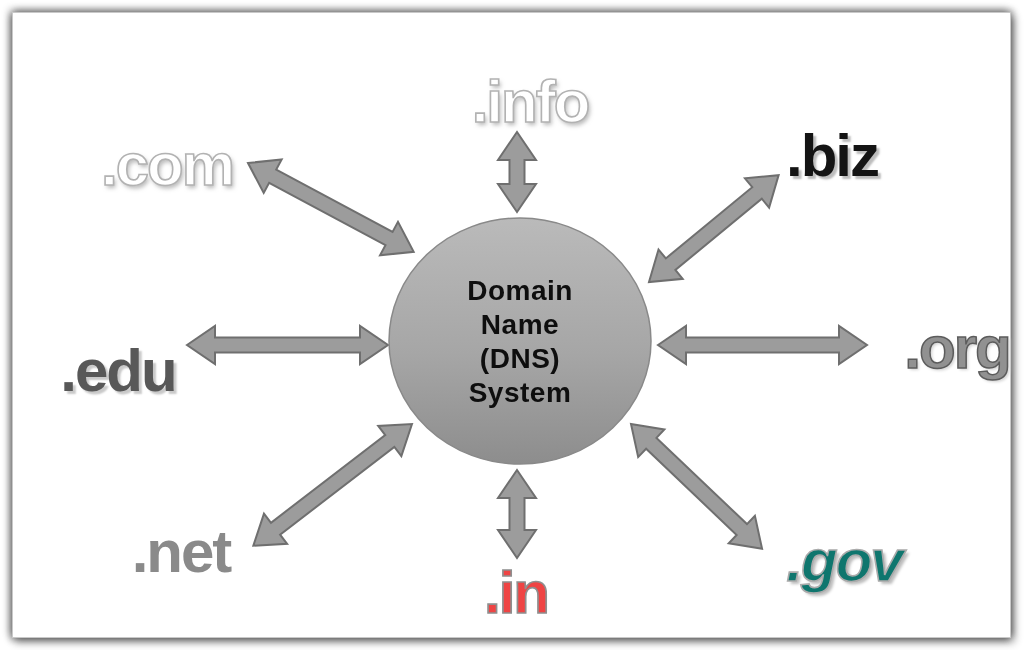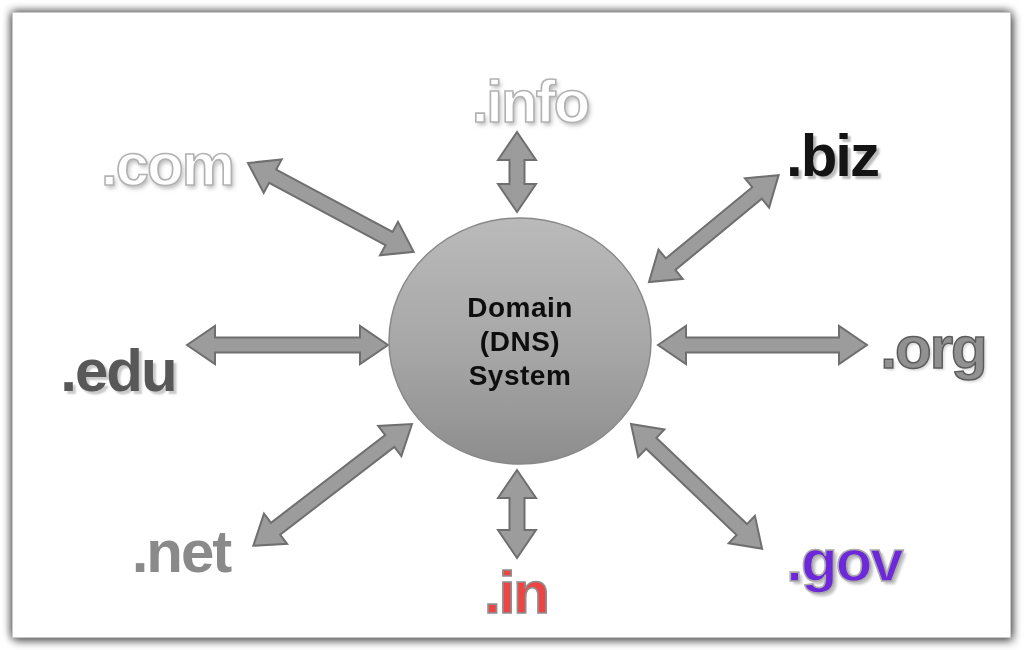--- a/index.html
+++ b/index.html
@@ -59,42 +59,44 @@
   
   .style-black {
     color: #141414;
     text-shadow: 3px 3px 2px rgba(165,165,165,0.75);
   }
   
   .style-gray-outline {
     color: #919191;
     -webkit-text-stroke: 1.5px #5c5c5c;
     text-shadow: 2px 2px 3px #d4d4d4;
+    margin-left: 24px;
   }
   
   .style-emboss-dark {
     color: #585858;
     text-shadow: 3px 3px 2px #c9c9c9;
     margin-top: 28px;
   }
   
   .style-flat {
     color: #8a8a8a;
     text-align: right;
   }
   
   .style-light-outline {
     color: #ef4444;
     -webkit-text-stroke: 1.7px #8f8f8f;
   }
   
   .style-light-shadow {
-    color: #6d28d9;
+    color: #0f766e;
     -webkit-text-stroke: 1.6px #ababab;
     text-shadow: 3px 3px 3px #bdbdbd;
+    font-style: italic;
   }
   .n-com  { left: 167px; top: 164px; }
   .n-info { left: 530px; top: 101px; }
   .n-biz  { left: 832px; top: 155px; }
   .n-org  { left: 933px; top: 347px; }
   .n-edu  { left: 118px; top: 342px; }
   .n-net  { left: 181px; top: 551px; }
   .n-in   { left: 516px; top: 592px; }
   .n-gov  { left: 844px; top: 560px; }
 </style>
@@ -120,20 +122,21 @@
     <path class="arrow" transform="translate(248,163) rotate(28.2)" d="M0 0 L28 -19 L28 -7.5 L160 -7.5 L160 -19 L188 0 L160 19 L160 7.5 L28 7.5 L28 19 Z"></path>
     <path class="arrow" transform="translate(649,282) rotate(-39.5)" d="M0 0 L28 -19 L28 -7.5 L140 -7.5 L140 -19 L168 0 L140 19 L140 7.5 L28 7.5 L28 19 Z"></path>
     <path class="arrow" transform="translate(412,424) rotate(142.5)" d="M0 0 L28 -19 L28 -7.5 L172 -7.5 L172 -19 L200 0 L172 19 L172 7.5 L28 7.5 L28 19 Z"></path>
     <path class="arrow" transform="translate(631,424) rotate(43.6)" d="M0 0 L28 -19 L28 -7.5 L153 -7.5 L153 -19 L181 0 L153 19 L153 7.5 L28 7.5 L28 19 Z"></path>
 
     <ellipse cx="520" cy="341" rx="131" ry="123" fill="url(#circleGrad)" stroke="#898989" stroke-width="1.5"></ellipse>
   </svg>
 
   <div class="center-text">
     <div>Domain</div>
+    <div>Name</div>
     <div>(DNS)</div>
     <div>System</div>
   </div>
 
   <div class="node n-com style-white-outline">.com</div>
   <div class="node n-info style-white-outline">.info</div>
   <div class="node n-biz style-black">.biz</div>
   <div class="node n-org style-gray-outline">.org</div>
   <div class="node n-edu style-emboss-dark">.edu</div>
   <div class="node n-net style-flat">.net</div>

